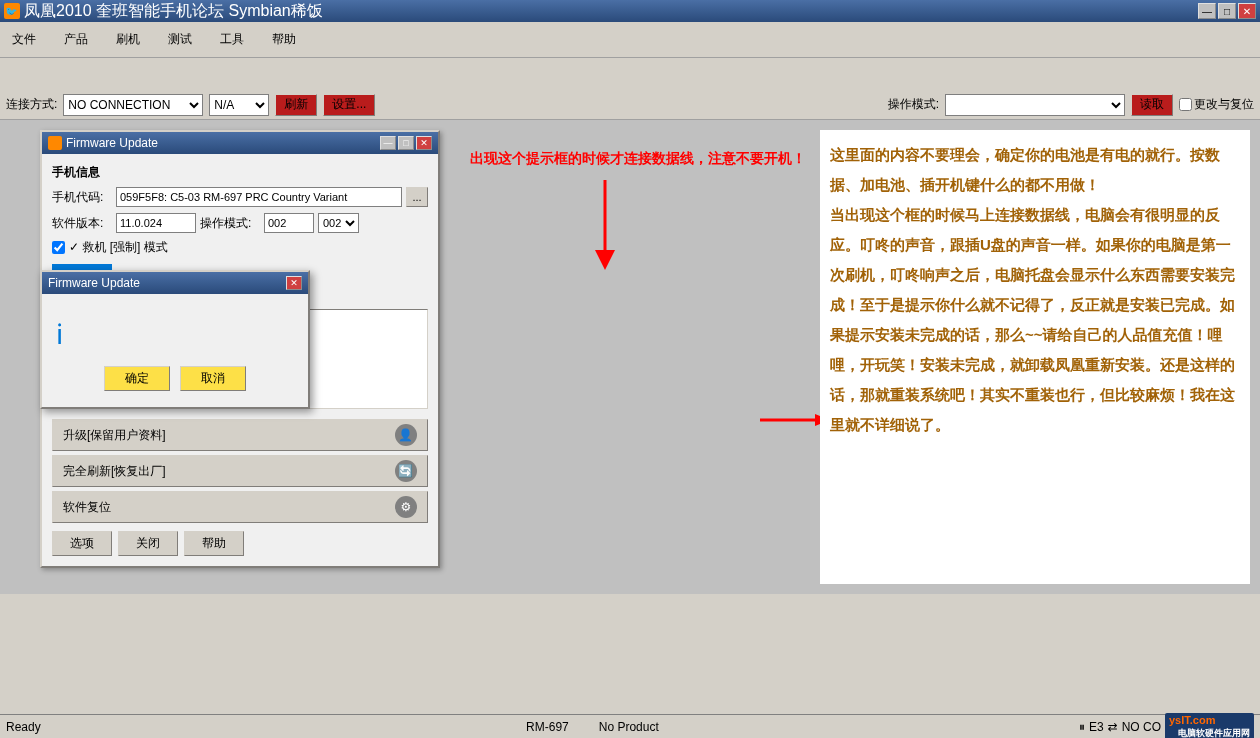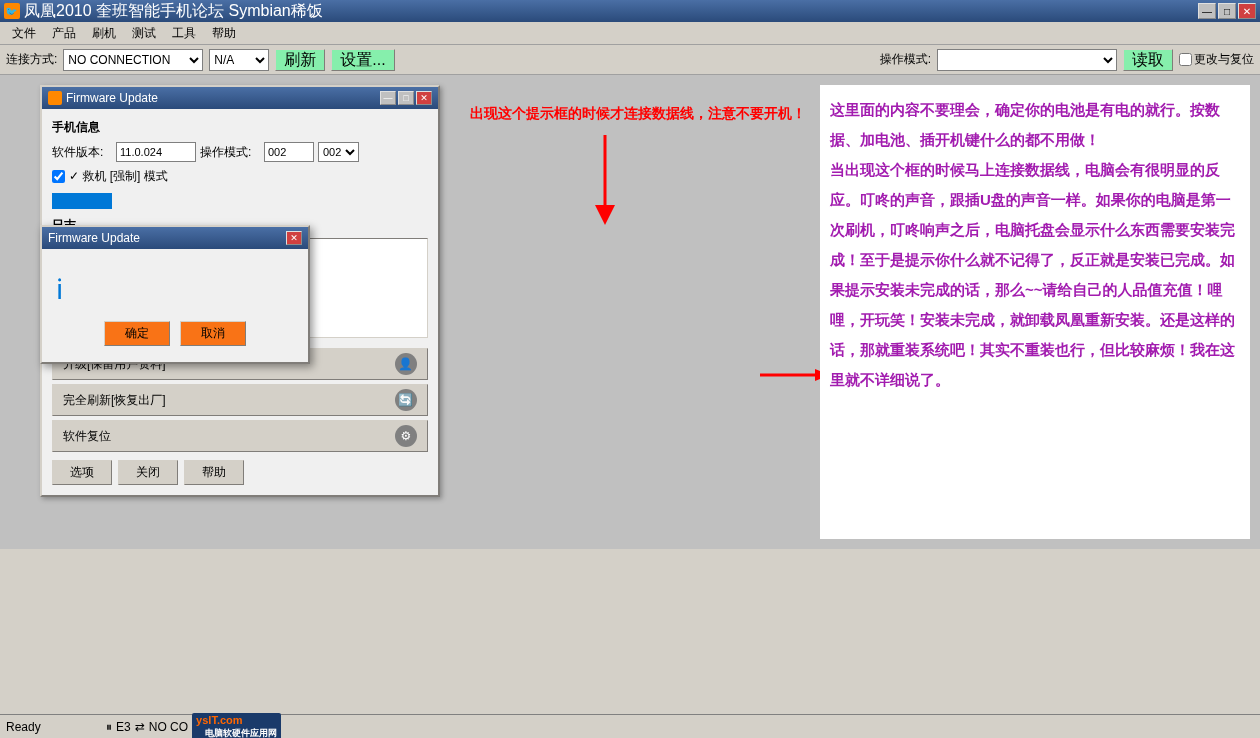--- a/index.html
+++ b/index.html
@@ -57,56 +57,58 @@
       justify-content: center;
       font-size: 10px;
       cursor: pointer;
       color: #000;
     }
     .title-btn.close { background: #d04040; color: white; }
 
     
     .menu-bar {
       background: #d4d0c8;
-      height: 23px;
+      height: 36px;
       display: flex;
       align-items: center;
       padding: 0 4px;
       border-bottom: 1px solid #a0a0a0;
+      gap: 12px;
     }
     .menu-item {
       padding: 2px 8px;
       font-size: 12px;
       cursor: pointer;
     }
 
     
     .toolbar {
       background: #d4d0c8;
       height: 30px;
       display: flex;
       align-items: center;
       padding: 2px 6px;
       gap: 6px;
       border-bottom: 1px solid #a0a0a0;
+      margin-top: 32px;
     }
     .toolbar-label {
       font-size: 12px;
     }
     .toolbar-select {
       height: 22px;
       font-size: 12px;
       background: white;
       border: 1px solid #7f7f7f;
     }
     .toolbar-btn {
       height: 22px;
       padding: 0 8px;
-      font-size: 16px;
-      background: #86efac;
+      font-size: 12px;
+      background: #b91c1c;
       border: 1px outset #d4d0c8;
       cursor: pointer;
     }
     .toolbar-right {
       margin-left: auto;
       display: flex;
       align-items: center;
       gap: 6px;
     }
     .checkbox-label {
@@ -338,39 +340,39 @@
     }
     .fw-dialog-buttons {
       display: flex;
       justify-content: center;
       gap: 10px;
       margin-top: 14px;
     }
     .fw-dialog-btn {
       padding: 3px 20px;
       font-size: 12px;
-      background: #f97316;
+      background: #fde047;
       border: 1px outset #d4d0c8;
       cursor: pointer;
       min-width: 60px;
       text-align: center;
     }
 
     
     .chinese-text-panel {
       position: absolute;
       right: 10px;
       top: 10px;
       width: 420px;
       bottom: 10px;
       overflow-y: auto;
     }
     .chinese-text {
       font-size: 15px;
-      color: #a21caf;
+      color: #a16207;
       line-height: 2;
       font-weight: bold;
     }
 
     
     .status-bar {
       position: absolute;
       bottom: 0;
       left: 0;
       right: 0;
@@ -470,20 +472,25 @@
       </div>
       <div class="fw-title-controls">
         <div class="fw-btn">—</div>
         <div class="fw-btn">□</div>
         <div class="fw-btn close">✕</div>
       </div>
     </div>
     <div class="fw-body">
       <div class="fw-section-title">手机信息</div>
       <div class="fw-row">
+        <span class="fw-row-label">手机代码:</span>
+        <input class="fw-input" type="text" value="059F5F8: C5-03 RM-697 PRC Country Variant" style="">
+        <div class="fw-small-btn">...</div>
+      </div>
+      <div class="fw-row">
         <span class="fw-row-label">软件版本:</span>
         <input class="fw-input" type="text" value="11.0.024" style="width: 80px; flex: 0 0 auto;">
         <span class="fw-row-label" style="width:60px;">操作模式:</span>
         <input class="fw-input" type="text" value="002" style="width: 50px; flex: 0 0 auto;">
         <select class="fw-select">
           <option>002</option>
         </select>
       </div>
       <div class="fw-checkbox-row">
         <input type="checkbox" checked="" style="">
@@ -553,20 +560,24 @@
     <div class="chinese-text">
       <p>这里面的内容不要理会，确定你的电池是有电的就行。按数据、加电池、插开机键什么的都不用做！</p>
       <p>当出现这个框的时候马上连接数据线，电脑会有很明显的反应。叮咚的声音，跟插U盘的声音一样。如果你的电脑是第一次刷机，叮咚响声之后，电脑托盘会显示什么东西需要安装完成！至于是提示你什么就不记得了，反正就是安装已完成。如果提示安装未完成的话，那么~~请给自己的人品值充值！哩哩，开玩笑！安装未完成，就卸载凤凰重新安装。还是这样的话，那就重装系统吧！其实不重装也行，但比较麻烦！我在这里就不详细说了。</p>
     </div>
   </div>
 
 </div>
 
 <div class="status-bar" style="position:fixed; bottom:0; left:0; right:0; height:24px;">
   <span class="status-ready">Ready</span>
+  <div class="status-middle">
+    <span>RM-697</span>
+    <span>No Product</span>
+  </div>
   <div class="status-right">
     <span>⏸</span>
     <span>Ε3</span>
     <span>⇄</span>
     <span>NO CO</span>
     <span class="status-logo">
       <span style="color:#ff6600;">ysIT.com</span><br>
       <span style="color:white; font-size:9px;margin-left:9px;">电脑软硬件应用网</span>
     </span>
   </div>

